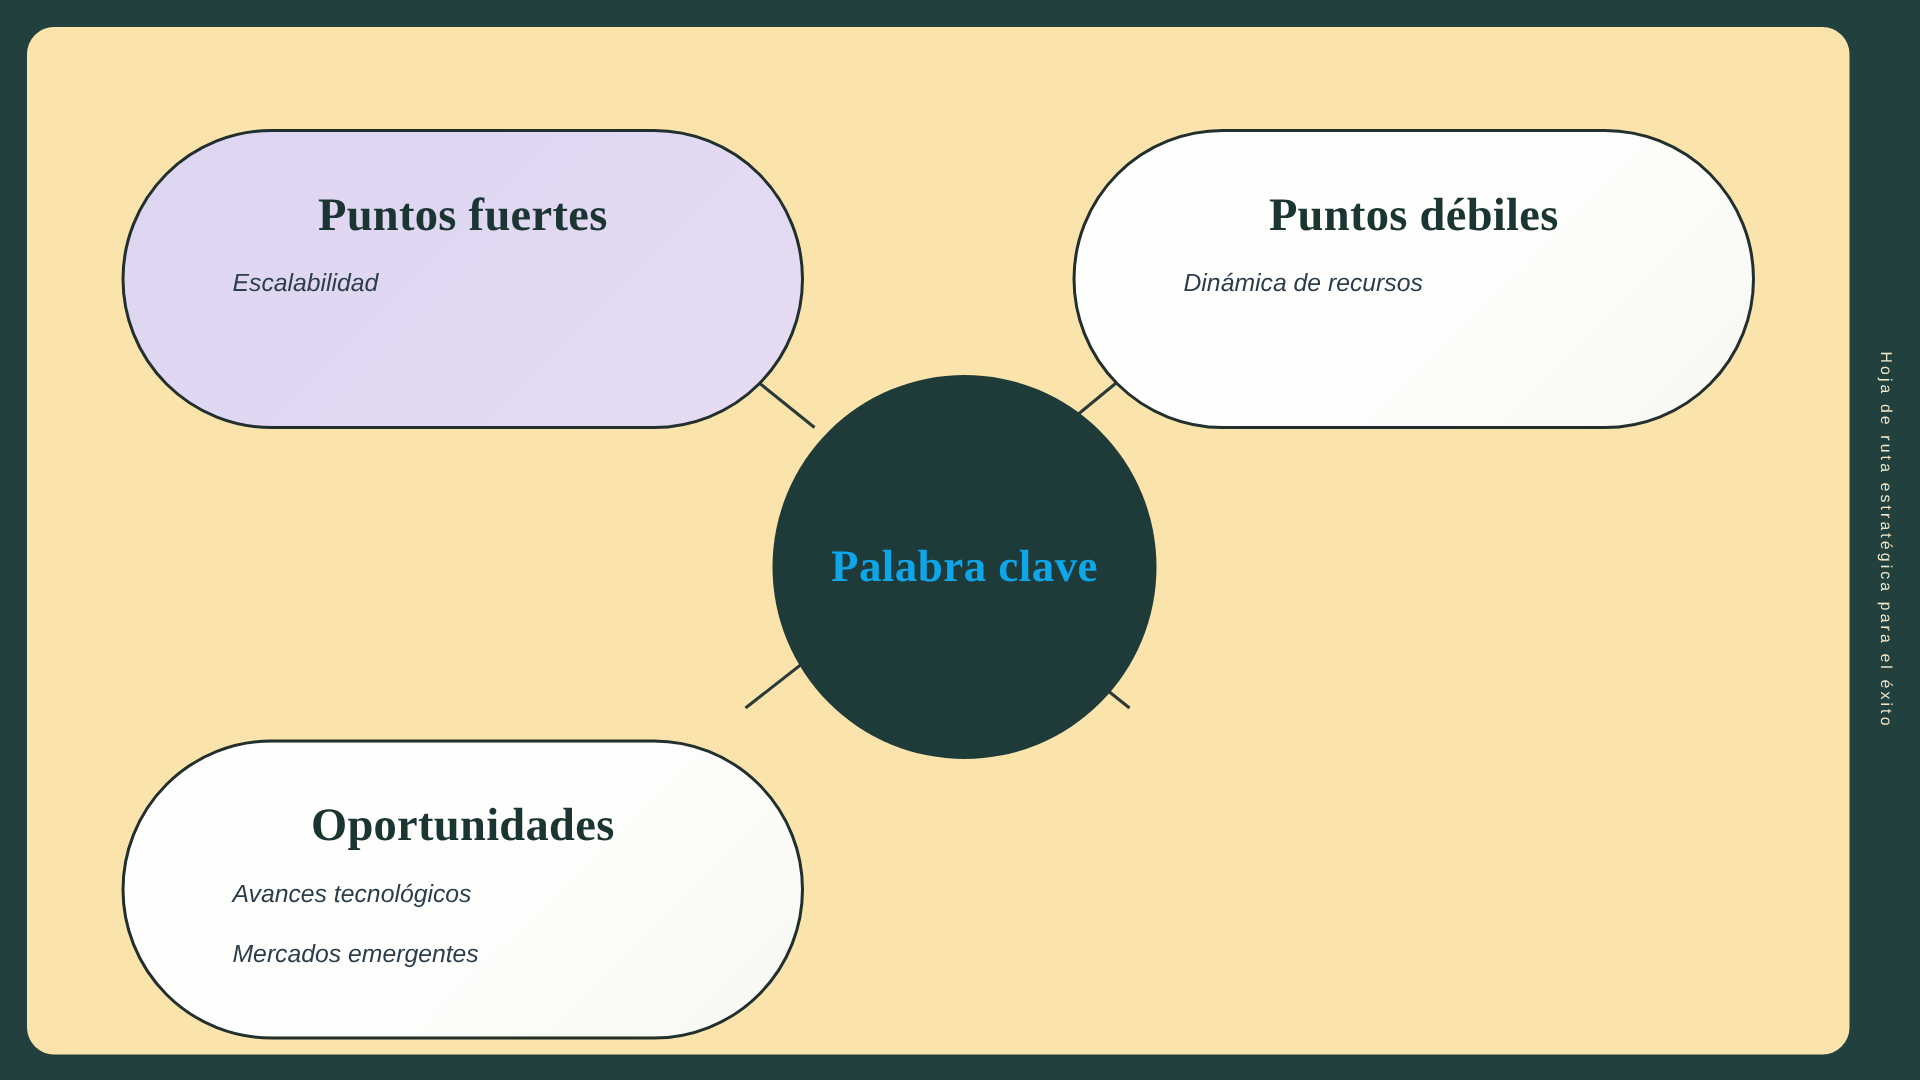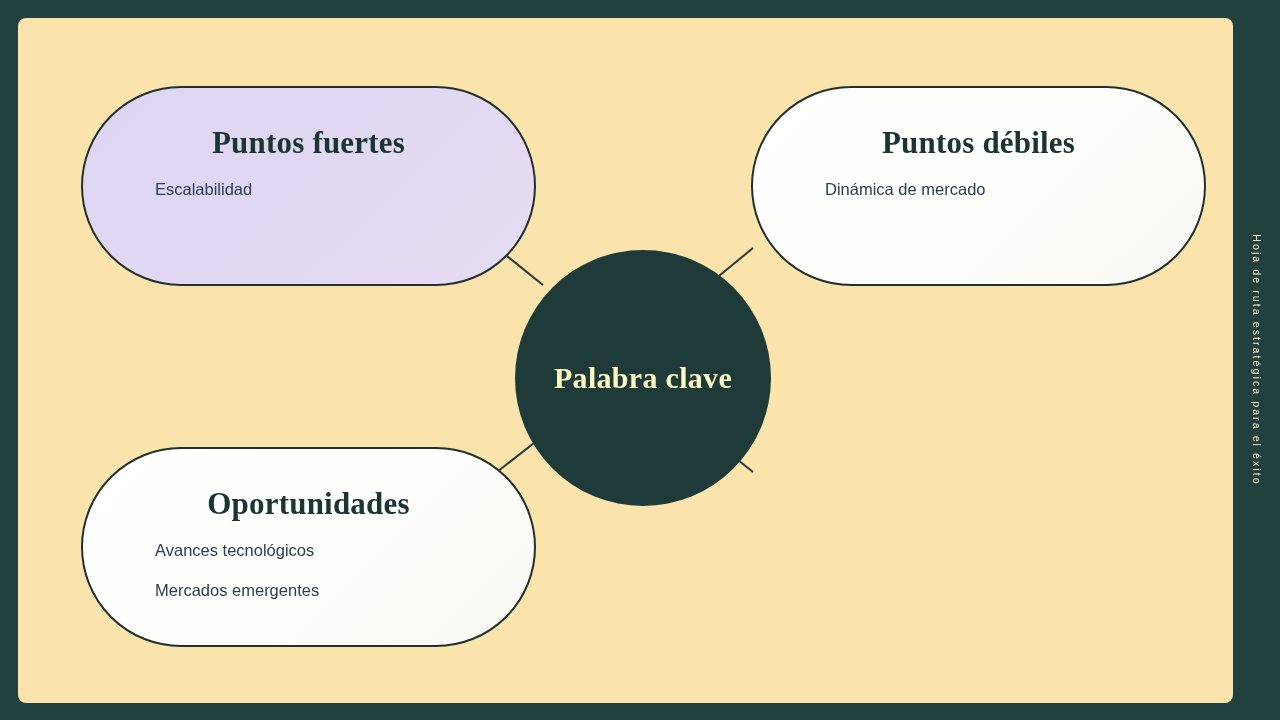--- a/index.html
+++ b/index.html
@@ -23,21 +23,21 @@
   }
 
   
   #canvas {
     position: absolute;
     left: 18px;
     top: 18px;
     width: 1215px;
     height: 685px;
     background: #fae4ab;
-    border-radius: 8px;
+    border-radius: 18px;
     overflow: hidden;
   }
 
   
   #connectors {
     position: absolute;
     left: 0;
     top: 0;
     width: 1280px;
     height: 720px;
@@ -59,38 +59,39 @@
 
   .pill.lavender {
     background: linear-gradient(135deg, #ded5f2 0%, #e0d7f2 45%, #e6dcf2 100%);
   }
 
   .pill.white {
     background: linear-gradient(135deg, #ffffff 0%, #fdfdfb 60%, #f7f7f2 100%);
   }
 
   #node-strengths  { left: 63px;  top: 68px;  }
-  #node-weaknesses { left: 733px; top: 68px;  }
-  #node-opportunities { left: 63px;  top: 429px; }
+  #node-weaknesses { left: 697px; top: 68px;  }
+  #node-opportunities { left: 63px;  top: 475px; }
   #node-threats    { left: 733px; top: 449px; }
 
   .pill-title {
     font-family: "Liberation Serif", serif;
     font-weight: bold;
     font-size: 31px;
     color: #1b3533;
     text-align: center;
     margin-top: 39px;
     letter-spacing: 0.2px;
     line-height: 1;
   }
 
   .pill-items {
     margin-top: 23px;
     padding-left: 72px;
+    font-style: italic;
   }
 
   .pill-item {
     font-family: "Liberation Sans", sans-serif;
     font-size: 16.5px;
     color: #2c3e4c;
     line-height: 1;
     margin-bottom: 23px;
     white-space: nowrap;
   }
@@ -108,21 +109,21 @@
     background: #1e3b39;
     display: flex;
     align-items: center;
     justify-content: center;
   }
 
   #center-label {
     font-family: "Liberation Serif", serif;
     font-weight: bold;
     font-size: 30px;
-    color: #fef9c3;
+    color: #0ea5e9;
     letter-spacing: 0.3px;
   }
 
   
   #side-caption {
     position: absolute;
     right: 0px;
     top: 0px;
     width: 47px;
     height: 720px;
@@ -162,21 +163,21 @@
     <div class="pill lavender" id="node-strengths">
       <div class="pill-title">Puntos fuertes</div>
       <div class="pill-items">
         <div class="pill-item">Escalabilidad</div>
       </div>
     </div>
 
     <div class="pill white" id="node-weaknesses">
       <div class="pill-title">Puntos débiles</div>
       <div class="pill-items">
-        <div class="pill-item">Dinámica de mercado</div>
+        <div class="pill-item">Dinámica de recursos</div>
       </div>
     </div>
 
     <div class="pill white" id="node-opportunities">
       <div class="pill-title">Oportunidades</div>
       <div class="pill-items">
         <div class="pill-item">Avances tecnológicos</div>
         <div class="pill-item">Mercados emergentes</div>
       </div>
     </div>

